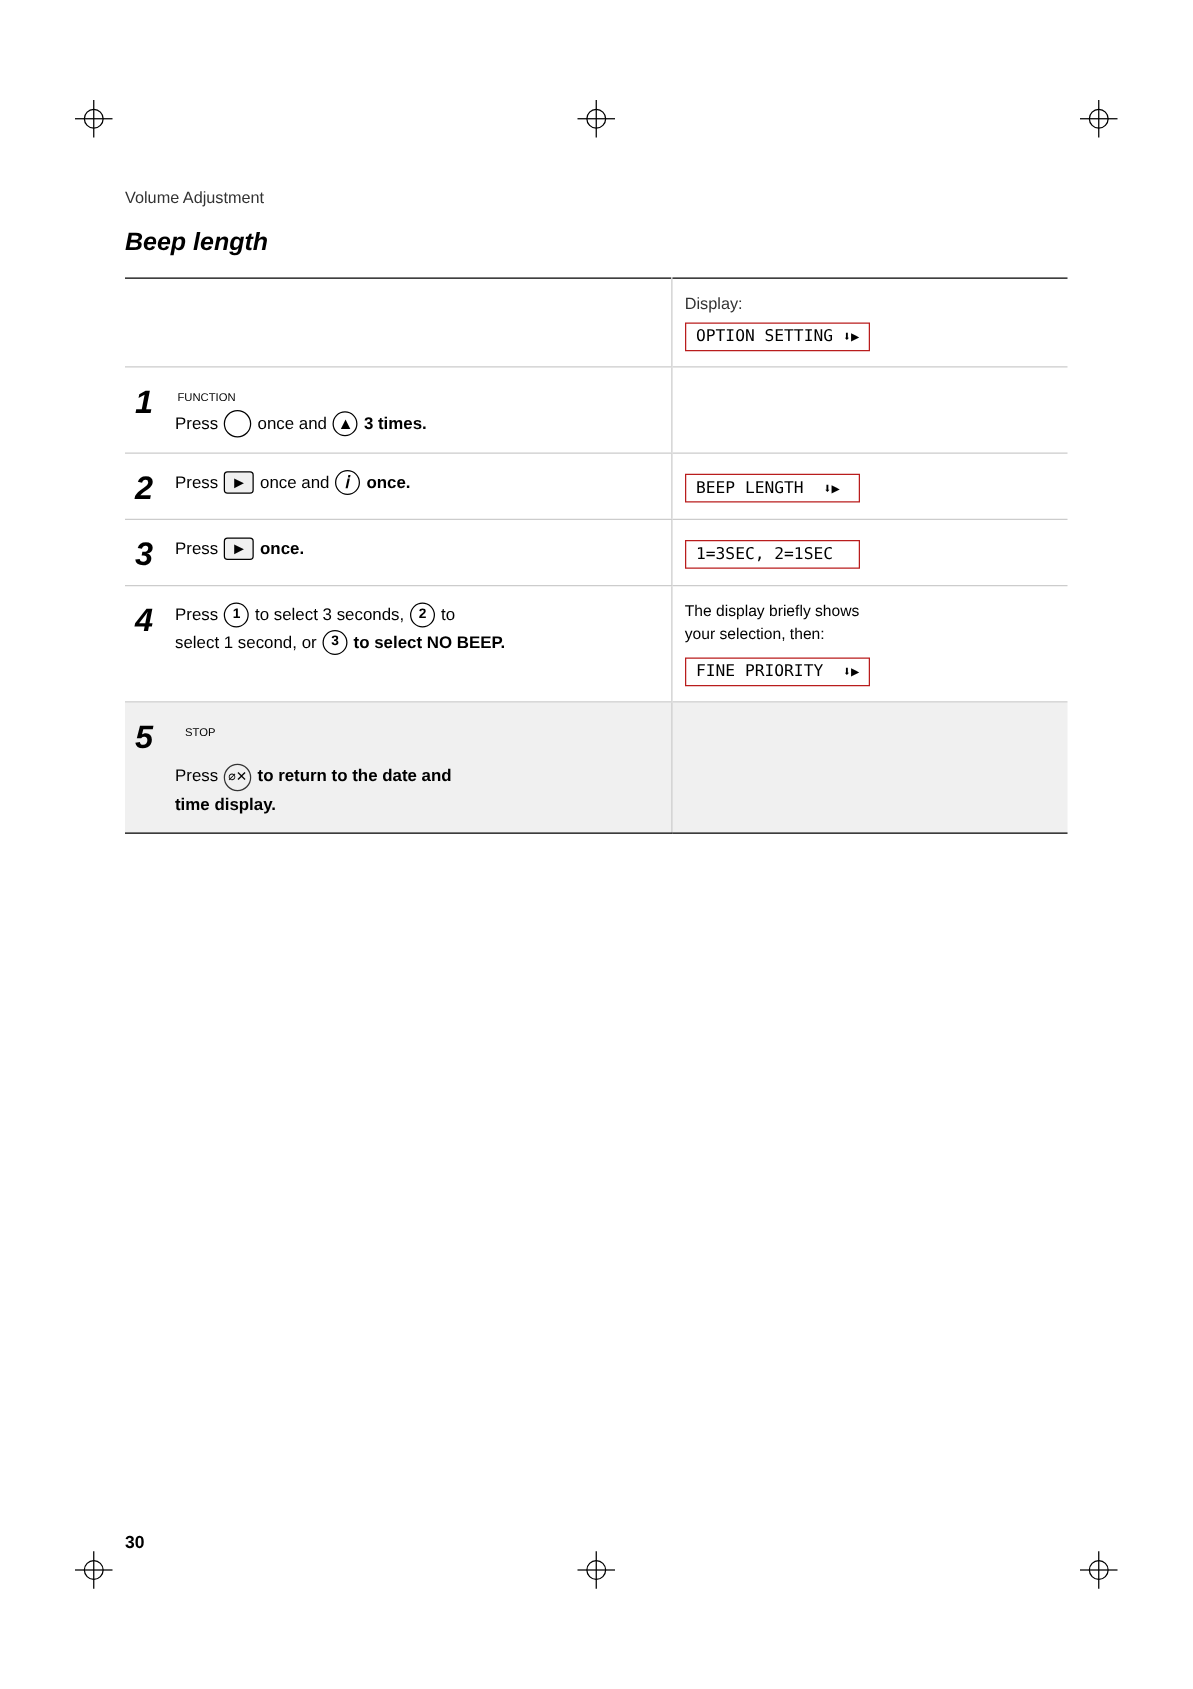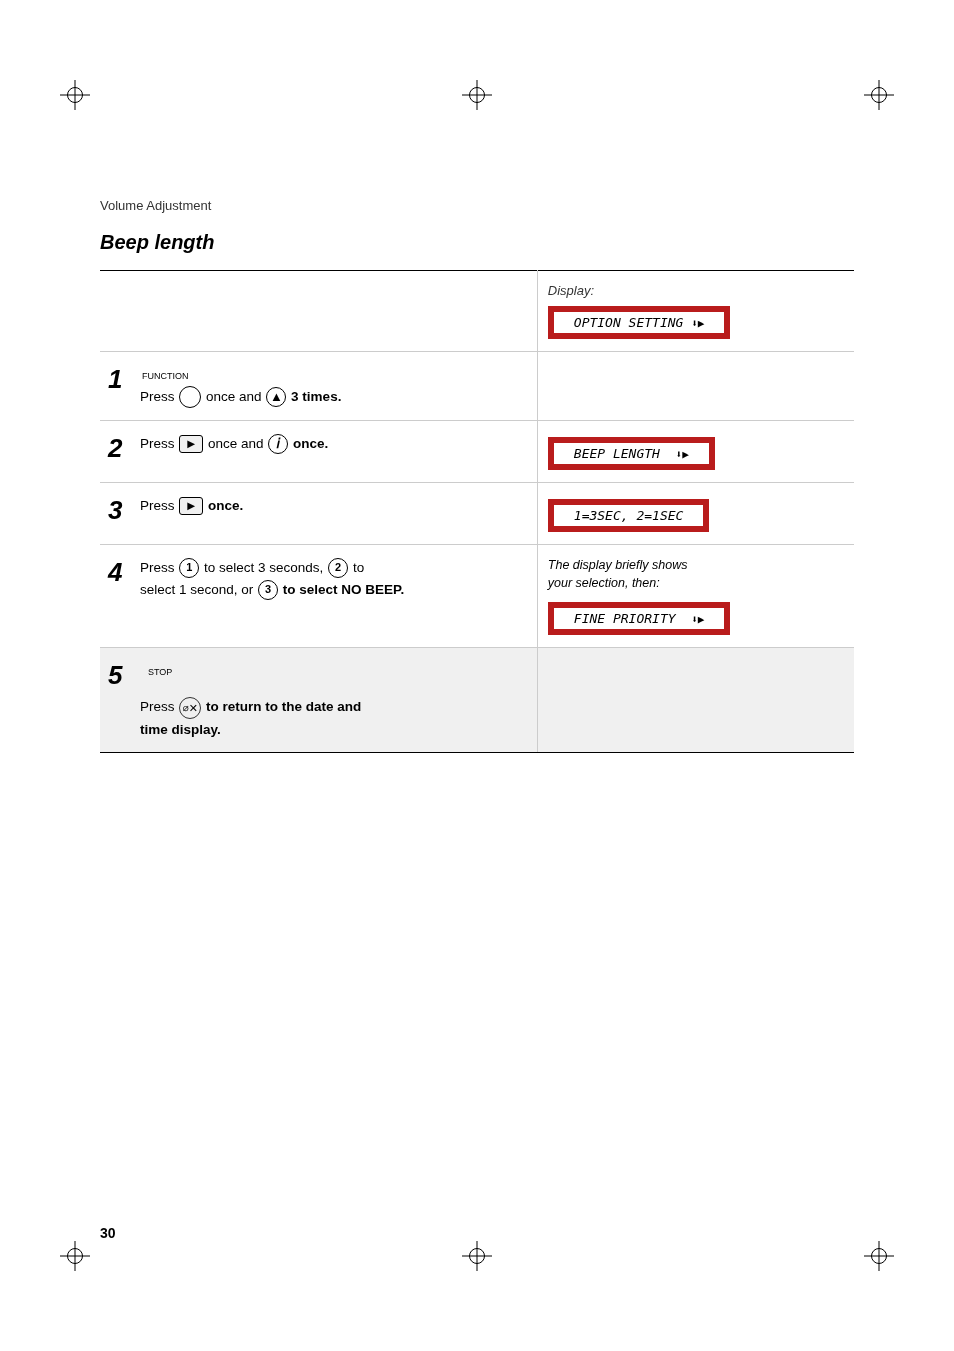--- a/index.html
+++ b/index.html
@@ -83,21 +83,20 @@
       top: 150px;
       left: 100px;
       right: 100px;
     }
 
     
     .section-header {
       font-size: 13px;
       color: #333;
       margin-bottom: 18px;
-      margin-top: 48px;
     }
 
     
     .section-title {
       font-size: 20px;
       font-weight: bold;
       font-style: italic;
       margin-bottom: 16px;
     }
 
@@ -123,21 +122,20 @@
     .instruction-table tr:last-child td {
       border-bottom: 1.5px solid #000;
     }
     .left-col {
       width: 58%;
       padding-left: 8px !important;
     }
     .right-col {
       width: 42%;
       border-left: 1px solid #ccc;
-      font-style: italic;
     }
     
     .display-header {
       font-size: 13px;
       color: #333;
       margin-bottom: 4px;
     }
 
     
     .step-num {
@@ -211,22 +209,22 @@
       text-align: center;
       line-height: 18px;
       font-size: 10px;
       vertical-align: middle;
       margin: 0 1px;
     }
 
     
     .display-box {
       display: inline-block;
-      border: 6px solid #b91c1c;
-      padding: 3px 20px;
+      border: 1px solid #b91c1c;
+      padding: 3px 8px;
       font-size: 13px;
       font-family: monospace;
       background: #fff;
       margin-top: 4px;
       min-width: 140px;
     }
 
     
     .step5-row td {
       background: #f0f0f0;

